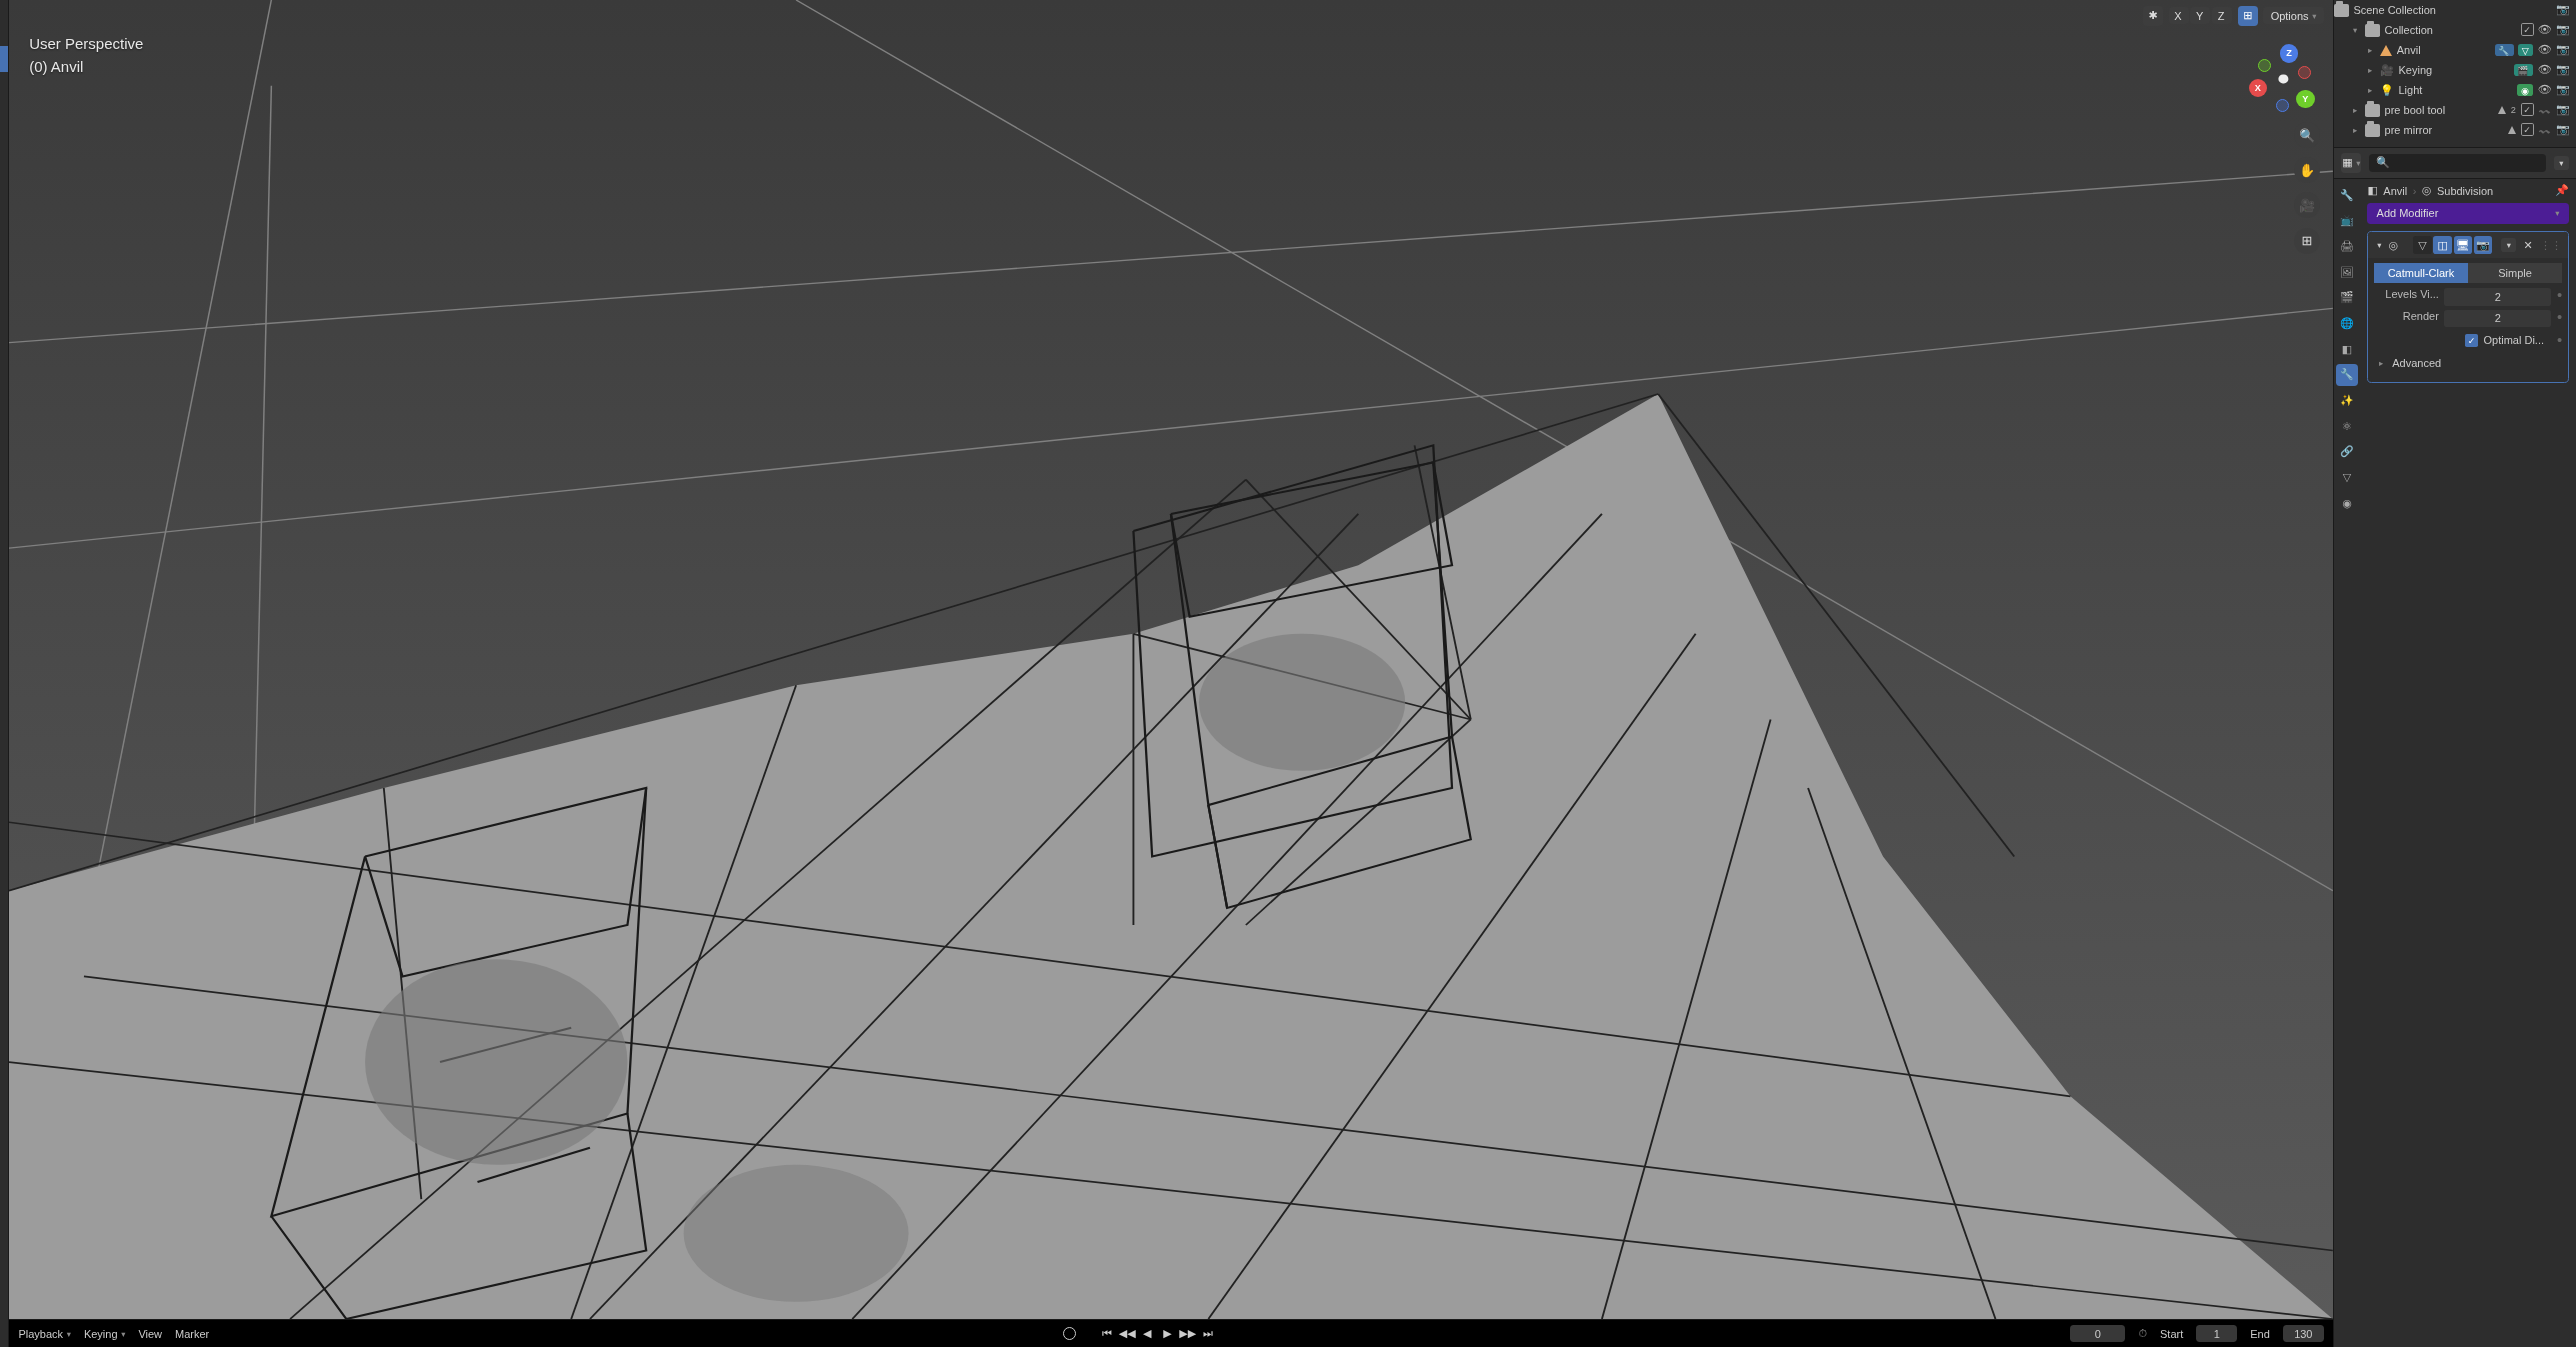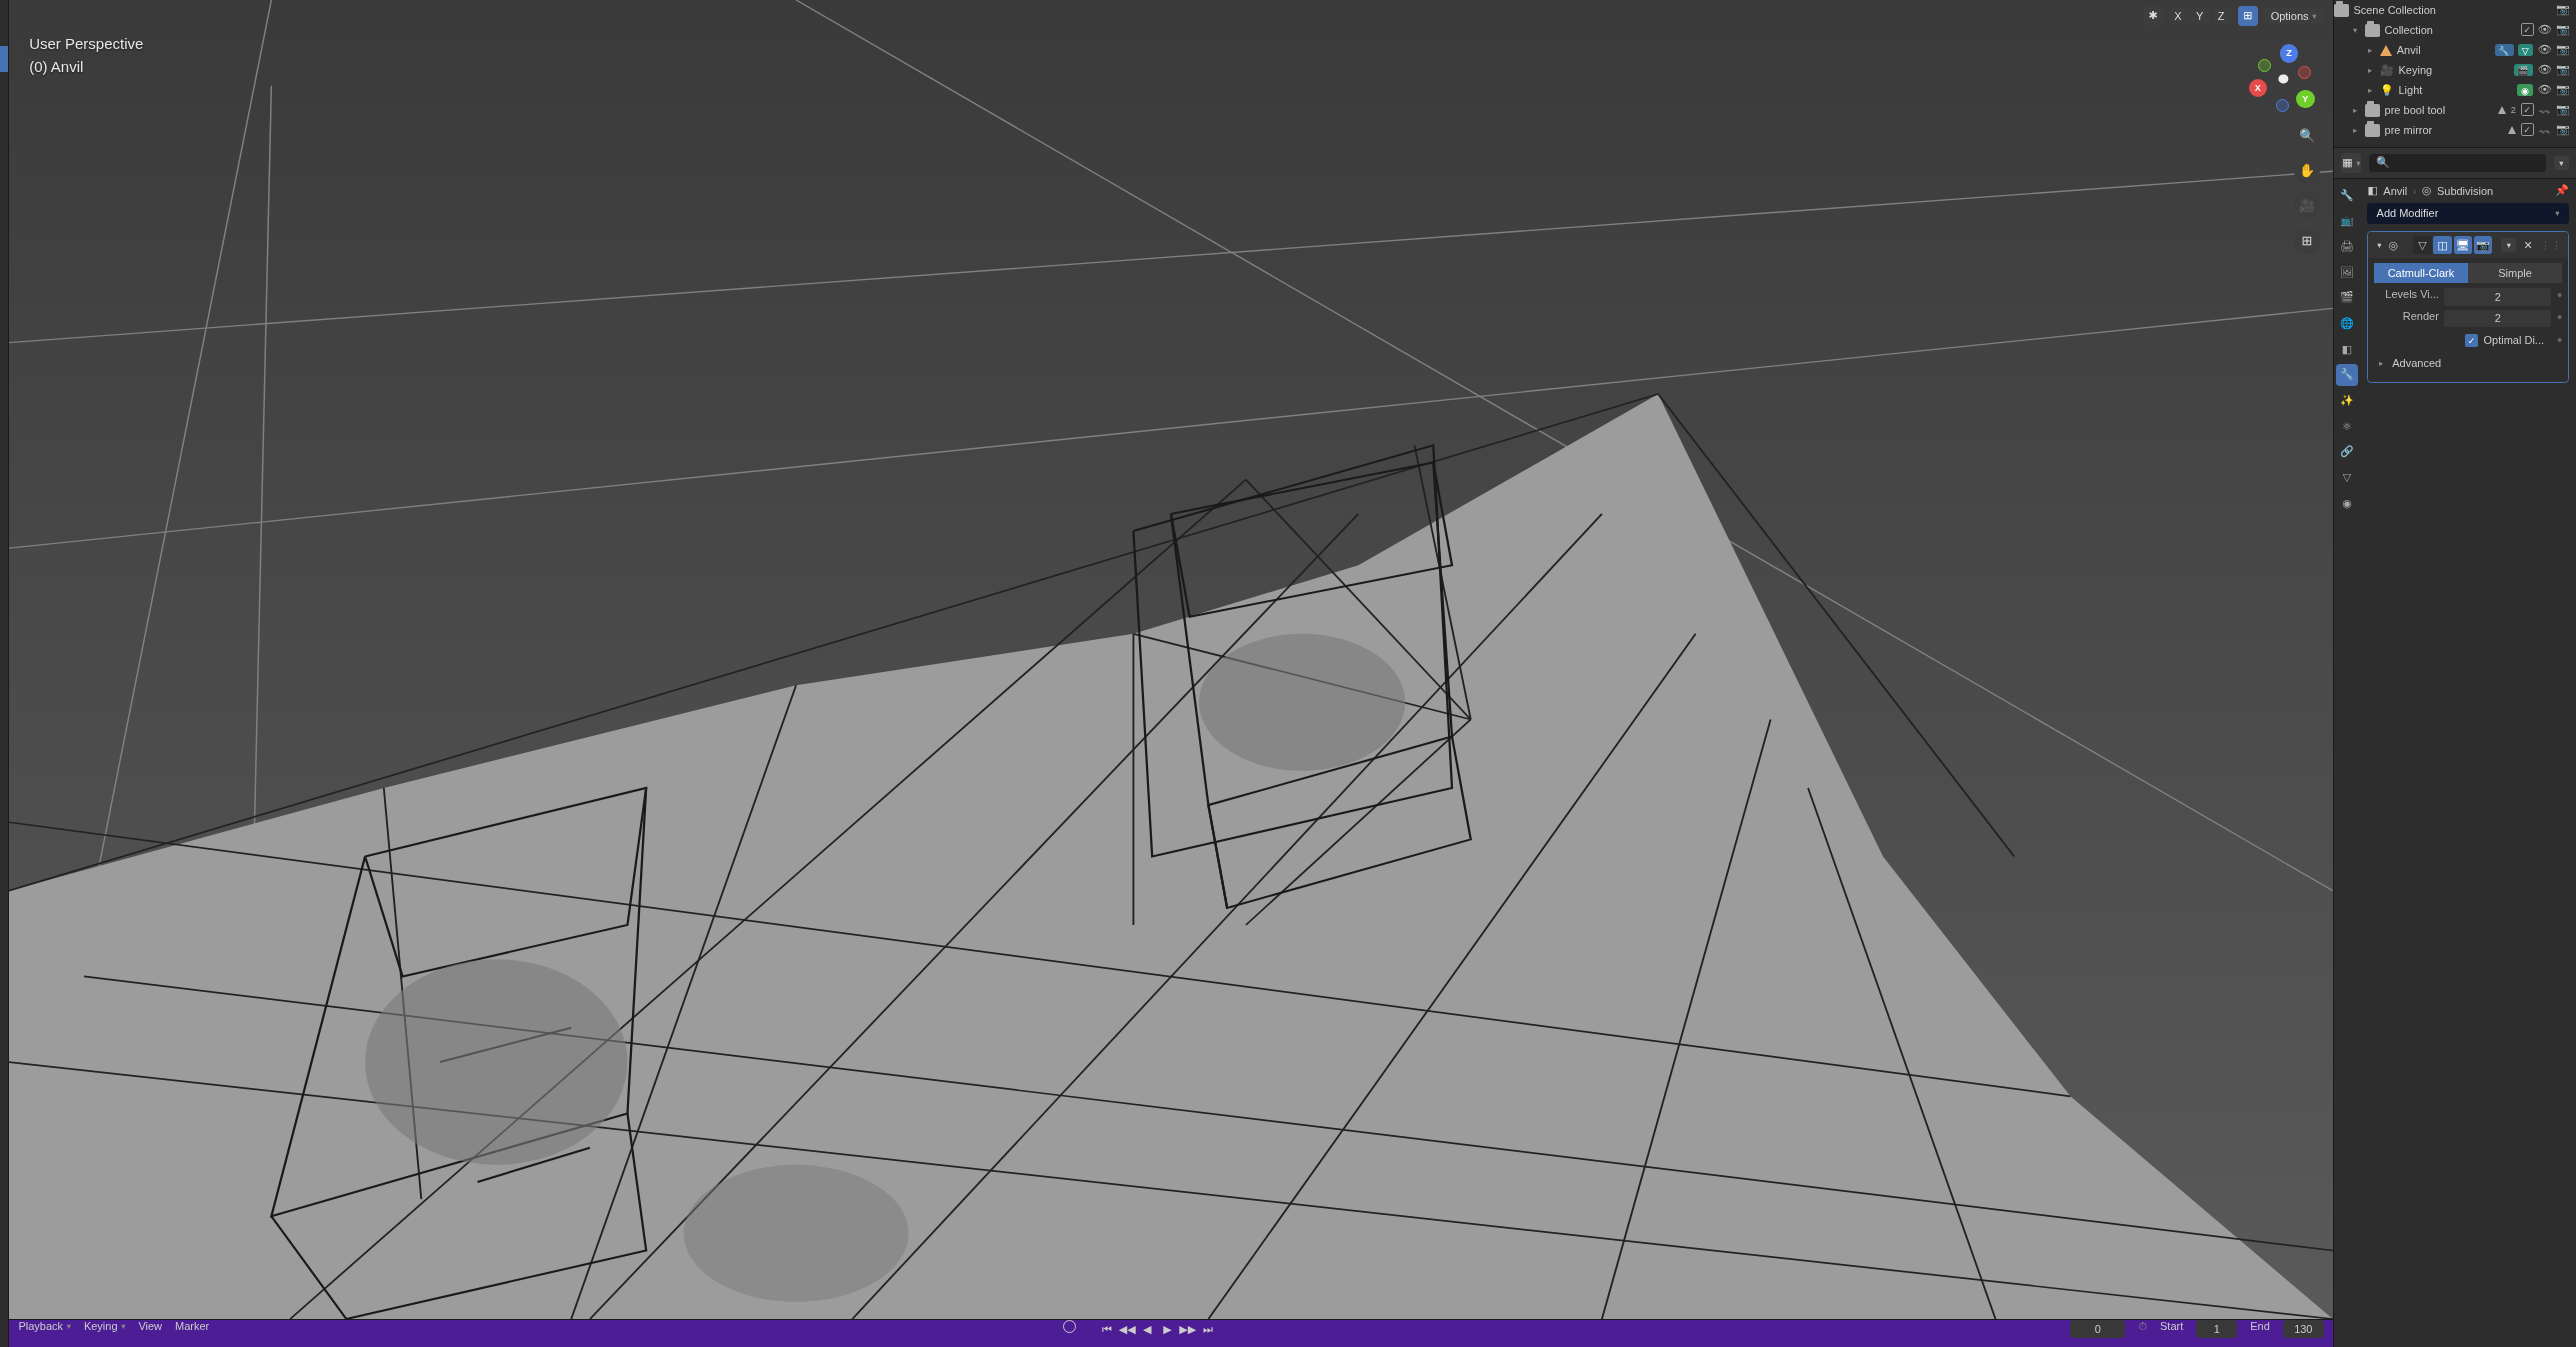--- a/index.html
+++ b/index.html
@@ -22,21 +22,21 @@
 .axis-x { background: #e64c4c; top: 33px; left: -1.8px; }
 .axis-y { background: #6fcf2b; top: 44px; right: 1.8px; }
 .axis-z { background: #4c7ce6; top: -1.8px; left: 29.5px; }
 .axis-neg { position: absolute; width: 13px; height: 13px; border-radius: 50%; border: 1.8px solid; }
 .axis-nx { border-color: #e64c4c; background: rgba(230,76,76,0.3); top: 20px; right: 5.5px; }
 .axis-ny { border-color: #6fcf2b; background: rgba(111,207,43,0.3); top: 13px; left: 7.4px; }
 .axis-nz { border-color: #4c7ce6; background: rgba(76,124,230,0.3); bottom: 0; left: 26px; }
 .side-btns { position: absolute; top: 122px; right: 13px; display: flex; flex-direction: column; gap: 9.2px; z-index: 5; }
 .side-btn { width: 26px; height: 26px; background: #3d3d3d; border-radius: 50%; display: flex; align-items: center; justify-content: center; cursor: pointer; color: #ddd; font-size: 13px; }
 .viewport svg.wireframe { position: absolute; top: 0; left: 0; width: 100%; height: 100%; }
-.timeline { height: 28px; background: #4c1d95; border-top: 0.9px solid #1a1a1a; display: flex; align-items: flex-start; padding: 0 9.2px; gap: 13px; }
+.timeline { height: 28px; background: #000000; border-top: 0.9px solid #1a1a1a; display: flex; align-items: center; padding: 0 9.2px; gap: 13px; }
 .tl-dropdown { display: flex; align-items: center; gap: 3.7px; cursor: pointer; }
 .chev { font-size: 8.3px; color: #888; }
 .tl-spacer { flex: 1; }
 .tl-playback { display: flex; gap: 1.8px; align-items: center; }
 .tl-pb-btn { width: 18.4px; height: 18.4px; display: flex; align-items: center; justify-content: center; cursor: pointer; }
 .tl-rec { width: 13px; height: 13px; border-radius: 50%; border: 1.8px solid #ccc; margin-right: 9.2px; }
 .tl-field { background: #383838; padding: 2.8px 11px; border-radius: 3.7px; min-width: 55px; text-align: center; }
 .tl-clock { color: #888; }
 .right-panel { width: 243px; background: #2d2d2d; display: flex; flex-direction: column; border-left: 0.9px solid #1a1a1a; }
 .outliner { flex: 0 0 auto; background: #2d2d2d; padding-bottom: 7.4px; }
@@ -60,21 +60,21 @@
 .search-box { flex: 1; background: #222; border-radius: 3.7px; padding: 2.8px 7.4px; display: flex; align-items: center; gap: 5.5px; }
 .search-box input { background: transparent; border: none; outline: none; color: #ccc; width: 100%; font-size: 11px; }
 .props-body { flex: 1; display: flex; }
 .props-tabs { width: 26px; background: #2d2d2d; display: flex; flex-direction: column; gap: 3.7px; padding-top: 5.5px; align-items: center; }
 .ptab { width: 22px; height: 22px; display: flex; align-items: center; justify-content: center; border-radius: 3.7px; cursor: pointer; color: #aaa; }
 .ptab.active { background: #4772b3; color: #fff; }
 .props-content { flex: 1; padding: 5.5px 7.4px; overflow-y: auto; }
 .breadcrumb { display: flex; align-items: center; gap: 5.5px; margin-bottom: 5.5px; font-size: 11px; }
 .bc-sep { color: #666; }
 .pin-icon { margin-left: auto; color: #888; cursor: pointer; }
-.add-mod-btn { background: #0f172a; color: #ddd; padding: 4.6px 9.2px; border-radius: 3.7px; width: 100%; text-align: right; cursor: pointer; display: flex; align-items: center; }
+.add-mod-btn { background: #4c1d95; color: #ddd; padding: 4.6px 9.2px; border-radius: 3.7px; width: 100%; text-align: right; cursor: pointer; display: flex; align-items: center; }
 .add-mod-btn .chev { margin-left: auto; }
 .mod-panel { border: 0.9px solid #4772b3; border-radius: 4.6px; margin-top: 7.4px; overflow: hidden; }
 .mod-hdr { background: #333; display: flex; align-items: center; padding: 3.7px 5.5px; gap: 3.7px; }
 .mod-hdr .exp-tri { color: #ccc; }
 .mod-toggle-group { display: flex; gap: 1.8px; margin-left: auto; }
 .mt-btn { width: 18.4px; height: 18.4px; background: #2a2a2a; display: flex; align-items: center; justify-content: center; border-radius: 2.8px; cursor: pointer; }
 .mt-btn.on { background: #4772b3; color: #fff; }
 .mod-body { padding: 5.5px; }
 .seg-btns { display: flex; border-radius: 0; overflow: hidden; margin-bottom: 5.5px; }
 .seg-btn { flex: 1; text-align: center; padding: 3.7px 0; background: #3d3d3d; cursor: pointer; }

